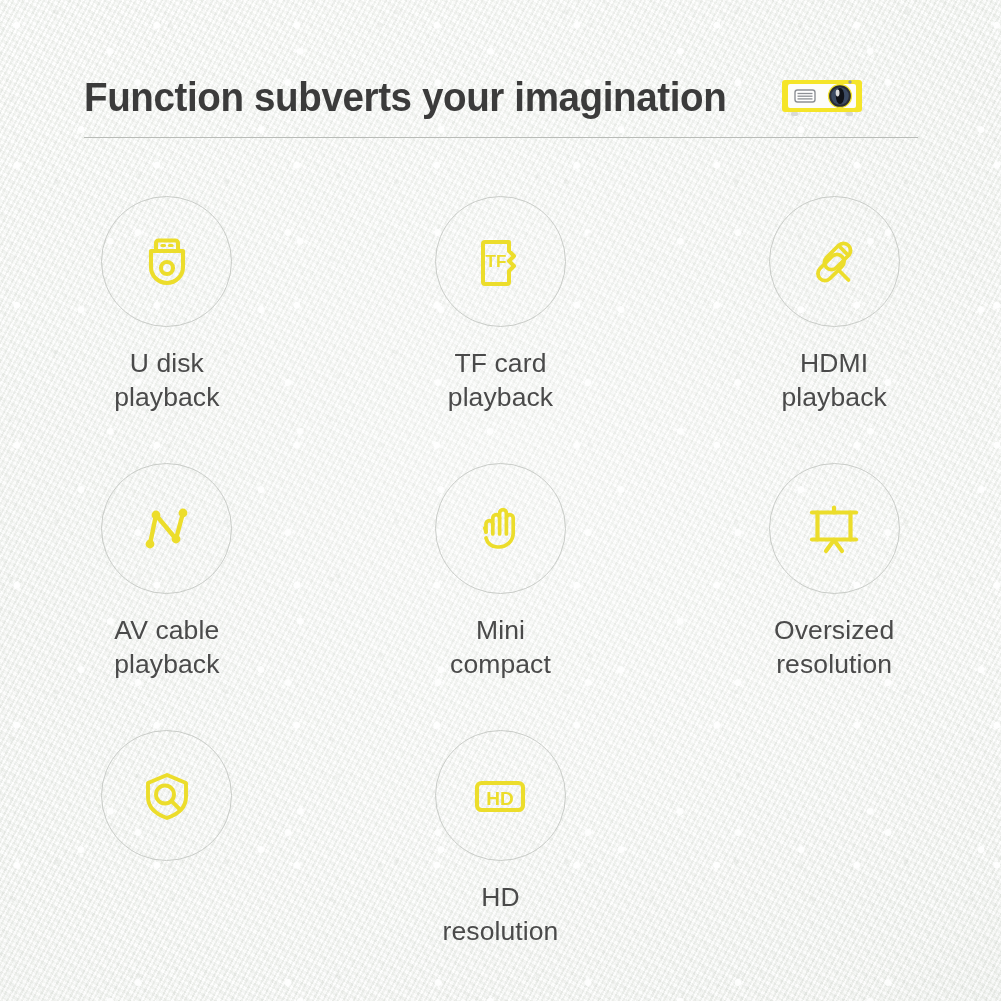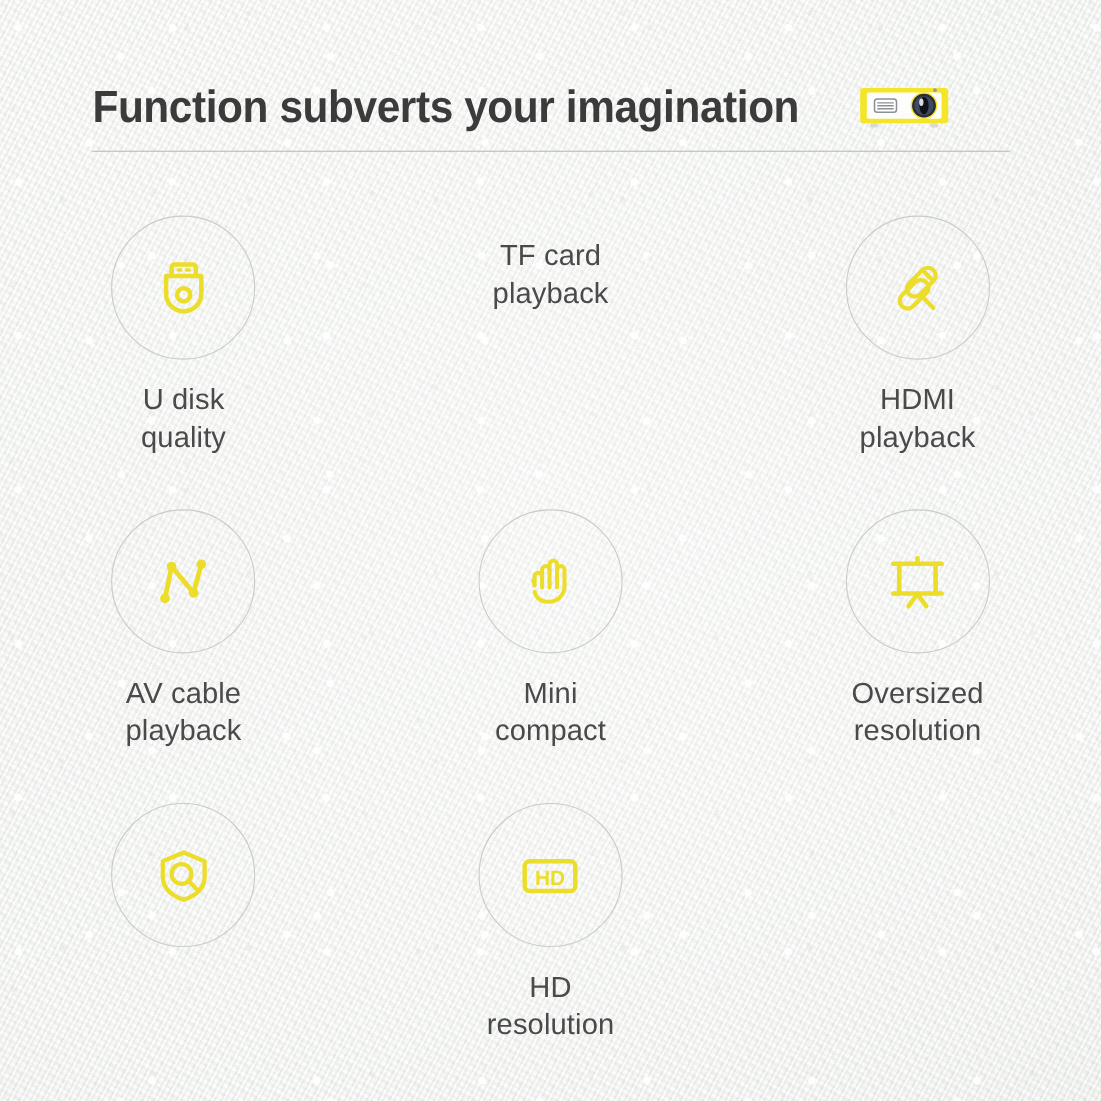--- a/index.html
+++ b/index.html
@@ -187,24 +187,30 @@
           <g fill="none" stroke="#ecdd2b" stroke-width="4.1" stroke-linecap="round" stroke-linejoin="round">
             <path d="M24 24 v-8 a2.5 2.5 0 0 1 2.5 -2.5 h17 a2.5 2.5 0 0 1 2.5 2.5 v8"></path>
             <path d="M19 24 h32 v16 a16 16 0 0 1 -16 16 a16 16 0 0 1 -16 -16 z"></path>
             <circle cx="35" cy="41" r="6"></circle>
             <line x1="30" y1="18.5" x2="32.5" y2="18.5" stroke-width="3.2"></line>
             <line x1="37.5" y1="18.5" x2="40" y2="18.5" stroke-width="3.2"></line>
           </g>
         </svg>
       </div>
       <div class="feature-label">U disk
-quality</div>
-    </div>
-
-    <div class="feature-cell">
+playback</div>
+    </div>
+
+    <div class="feature-cell">
+      <div class="icon-circle">
+        <svg width="70" height="70" viewBox="0 0 70 70">
+          <path d="M20 15 h24 l0 9 l5 5 l-5 5 l5 5 l-5 5 v11 a2 2 0 0 1 -2 2 h-22 a2 2 0 0 1 -2 -2 v-38 a2 2 0 0 1 2 -2 z" fill="none" stroke="#ecdd2b" stroke-width="4" stroke-linejoin="round"></path>
+          <text x="31" y="40" text-anchor="middle" font-family="'Liberation Sans', sans-serif" font-size="17" font-weight="bold" fill="#ecdd2b">TF</text>
+        </svg>
+      </div>
       <div class="feature-label">TF card
 playback</div>
     </div>
 
     <div class="feature-cell">
       <div class="icon-circle">
         <svg width="70" height="70" viewBox="0 0 70 70">
           <g fill="none" stroke="#ecdd2b" stroke-width="3.8" stroke-linecap="round" stroke-linejoin="round">
 
             <path d="M27.5 30.5 l12 -12 a7 7 0 0 1 10 10 l-12 12 a7 7 0 0 1 -10 -10 z"></path>

